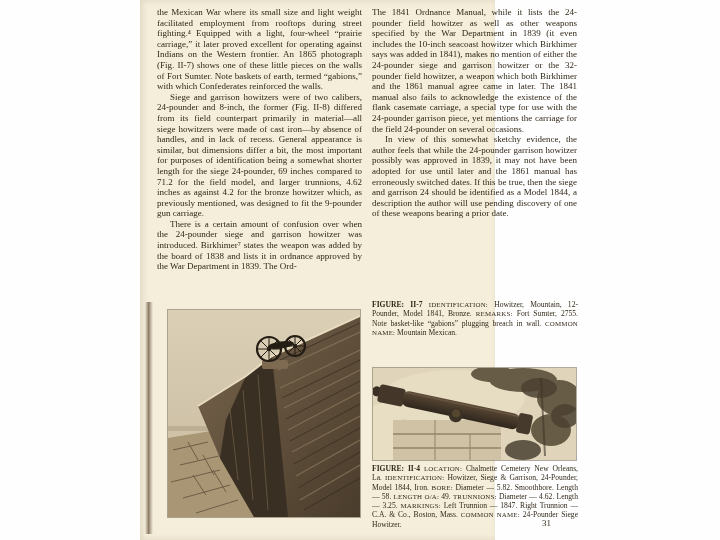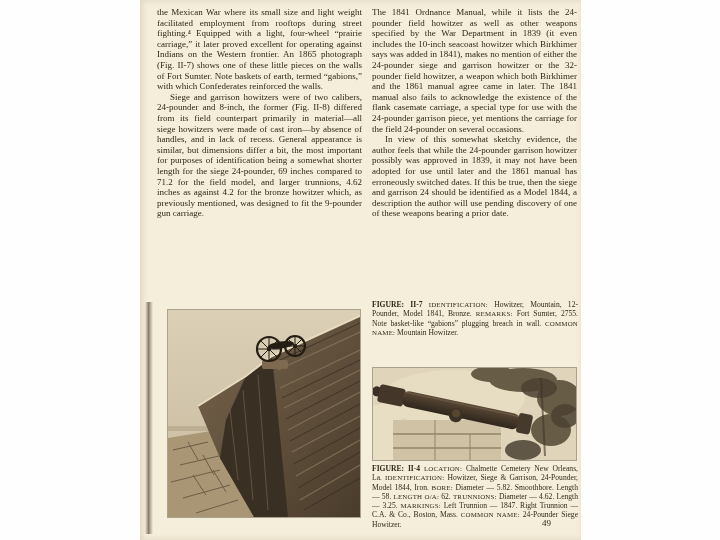--- a/index.html
+++ b/index.html
@@ -1,18 +1,18 @@
 <!DOCTYPE html>
 <html><head>
 <meta charset="utf-8">
 <style>
   html,body{margin:0;padding:0;background:#ffffff;}
   .screen{position:relative;width:720px;height:540px;background:#fefefe;overflow:hidden;
           font-family:"Liberation Serif", serif;}
-  .book-page{position:absolute;left:140px;top:0;width:441px;height:540px;
+  .book-page{position:absolute;left:140px;top:0;width:355px;height:540px;
              background:#f4eedb;box-shadow:inset 2px 0 6px rgba(160,140,110,.25);}
   .gutter-shadow{position:absolute;left:5px;top:302px;width:8px;height:232px;
              background:linear-gradient(to right,rgba(112,94,72,0),rgba(112,94,72,.8) 45%,rgba(112,94,72,.55) 60%,rgba(112,94,72,0));}
   .col{position:absolute;width:205px;color:#312818;font-size:9px;line-height:10.6px;
        text-align:justify;}
   .col p{margin:0;}
   .col p + p{text-indent:13px;}
   .col-left{left:17px;top:7px;}
   .col-right{left:232px;top:7px;}
   .caption{position:absolute;width:206px;color:#32291a;font-size:7.6px;line-height:9.3px;
@@ -30,35 +30,36 @@
 </head>
 <body>
 
 <div class="screen">
   <div class="book-page">
     <div class="gutter-shadow"></div>
 
     <div class="col col-left">
       <p>the Mexican War where its small size and light weight facilitated employment from rooftops during street fighting.⁴ Equipped with a light, four-wheel “prairie carriage,” it later proved excellent for operating against Indians on the Western frontier. An 1865 photograph (Fig. II-7) shows one of these little pieces on the walls of Fort Sumter. Note baskets of earth, termed “gabions,” with which Confederates reinforced the walls.</p>
       <p>Siege and garrison howitzers were of two calibers, 24-pounder and 8-inch, the former (Fig. II-8) differed from its field counterpart primarily in material—all siege howitzers were made of cast iron—by absence of handles, and in lack of recess. General appearance is similar, but dimensions differ a bit, the most important for purposes of identification being a somewhat shorter length for the siege 24-pounder, 69 inches compared to 71.2 for the field model, and larger trunnions, 4.62 inches as against 4.2 for the bronze howitzer which, as previously mentioned, was designed to fit the 9-pounder gun carriage.</p>
+      <p>There is a certain amount of confusion over when the 24-pounder siege and garrison howitzer was introduced. Birkhimer⁷ states the weapon was added by the board of 1838 and lists it in ordnance approved by the War Department in 1839. The Ord-</p>
     </div>
 
     <div class="col col-right">
       <p>The 1841 Ordnance Manual, while it lists the 24-pounder field howitzer as well as other weapons specified by the War Department in 1839 (it even includes the 10-inch seacoast howitzer which Birkhimer says was added in 1841), makes no mention of either the 24-pounder siege and garrison howitzer or the 32-pounder field howitzer, a weapon which both Birkhimer and the 1861 manual agree came in later. The 1841 manual also fails to acknowledge the existence of the flank casemate carriage, a special type for use with the 24-pounder garrison piece, yet mentions the carriage for the field 24-pounder on several occasions.</p>
       <p>In view of this somewhat sketchy evidence, the author feels that while the 24-pounder garrison howitzer possibly was approved in 1839, it may not have been adopted for use until later and the 1861 manual has erroneously switched dates. If this be true, then the siege and garrison 24 should be identified as a Model 1844, a description the author will use pending discovery of one of these weapons bearing a prior date.</p>
     </div>
 
     <div class="caption caption-7">
       <span class="cap-tag">FIGURE: II-7</span>
       <span class="cap-label">IDENTIFICATION:</span>
       <span>Howitzer, Mountain, 12-Pounder, Model 1841, Bronze.</span>
       <span class="cap-label">REMARKS:</span>
       <span>Fort Sumter, 2755. Note basket-like “gabions” plugging breach in wall.</span>
       <span class="cap-label">COMMON NAME:</span>
-      <span>Mountain Howitzer.</span>
+      <span>Mountain Mexican.</span>
     </div>
 
     <div class="photo photo-left">
       <svg viewBox="0 0 192 207" preserveAspectRatio="none">
         <defs>
           <linearGradient id="skyL" x1="0" y1="0" x2="0" y2="1">
             <stop offset="0" stop-color="#dbcfb6"></stop>
               <stop offset="1" stop-color="#c6b99d"></stop>
           </linearGradient>
           <linearGradient id="wallg" x1="0" y1="0" x2="1" y2="1">
@@ -173,24 +174,24 @@
 
     <div class="caption caption-8">
       <span class="cap-tag">FIGURE: II-4</span>
       <span class="cap-label">LOCATION:</span>
       <span>Chalmette Cemetery New Orleans, La.</span>
       <span class="cap-label">IDENTIFICATION:</span>
       <span>Howitzer, Siege &amp; Garrison, 24-Pounder, Model 1844, Iron.</span>
       <span class="cap-label">BORE:</span>
       <span>Diameter — 5.82. Smoothbore. Length — 58.</span>
       <span class="cap-label">LENGTH O/A:</span>
-      <span>62.</span>
+      <span>49.</span>
       <span class="cap-label">TRUNNIONS:</span>
       <span>Diameter — 4.62. Length — 3.25.</span>
       <span class="cap-label">MARKINGS:</span>
       <span>Left Trunnion — 1847. Right Trunnion — C.A. &amp; Co., Boston, Mass.</span>
       <span class="cap-label">COMMON NAME:</span>
       <span>24-Pounder Siege Howitzer.</span>
     </div>
 
-    <div class="page-num">49</div>
+    <div class="page-num">31</div>
   </div>
 </div>
 
 </body></html>

